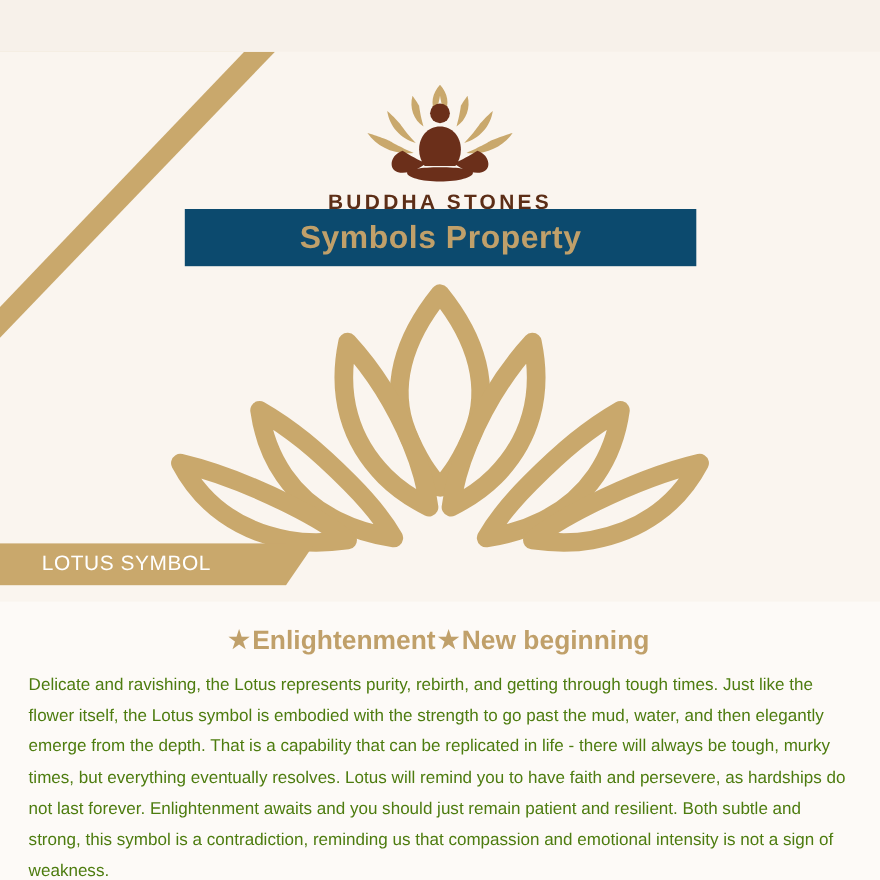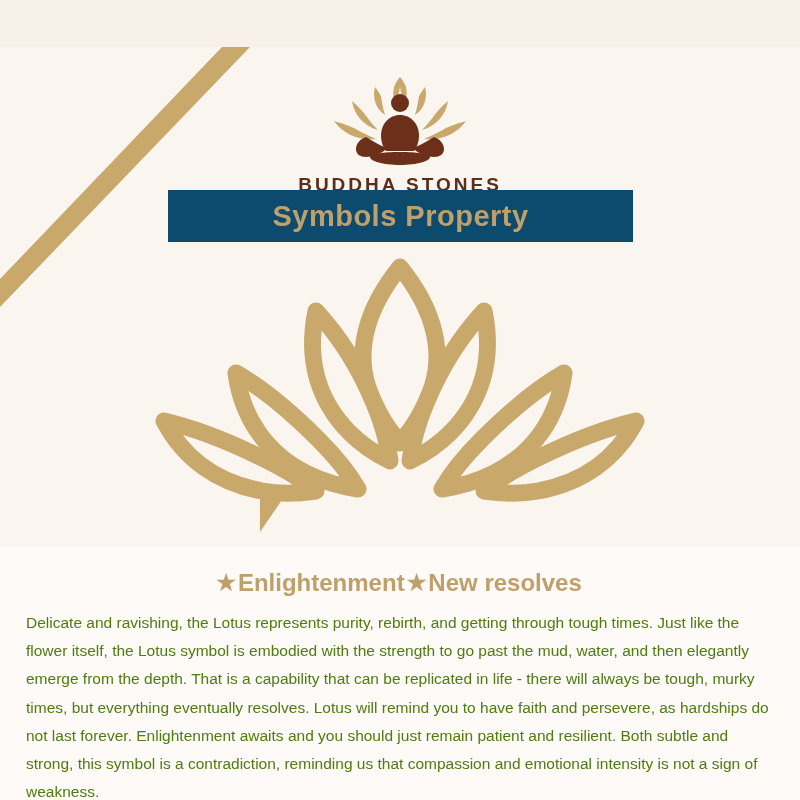--- a/index.html
+++ b/index.html
@@ -227,23 +227,26 @@
             <path d="M444 128c-6 44-30 80-70 100-20 10-38 14-52 16 8-14 20-30 40-50 30-30 54-50 82-66z"></path>
 
             <path d="M44 176c20 38 54 62 98 70 22 4 40 2 54 0-12-10-28-20-52-32-36-18-66-30-100-38z"></path>
 
             <path d="M516 176c-20 38-54 62-98 70-22 4-40 2-54 0 12-10 28-20 52-32 36-18 66-30 100-38z"></path>
           </g>
         </svg>
       </span>
     </div>
 
+    <div class="ribbon">
+      <span class="ribbon-text">LOTUS SYMBOL</span>
+    </div>
     <div class="ribbon-tail"></div>
 
     <div class="panel">
       <div class="headline">
-        <span class="star">★</span><span class="h-part">Enlightenment</span><span class="star">★</span><span class="h-part">New resolves</span>
+        <span class="star">★</span><span class="h-part">Enlightenment</span><span class="star">★</span><span class="h-part">New beginning</span>
       </div>
       <div class="body-copy">Delicate and ravishing, the Lotus represents purity, rebirth, and getting through tough times. Just like the flower itself, the Lotus symbol is embodied with the strength to go past the mud, water, and then elegantly emerge from the depth. That is a capability that can be replicated in life - there will always be tough, murky times, but everything eventually resolves. Lotus will remind you to have faith and persevere, as hardships do not last forever. Enlightenment awaits and you should just remain patient and resilient. Both subtle and strong, this symbol is a contradiction, reminding us that compassion and emotional intensity is not a sign of weakness.</div>
     </div>
 
   </div>
 </div>
 
 </body></html>

